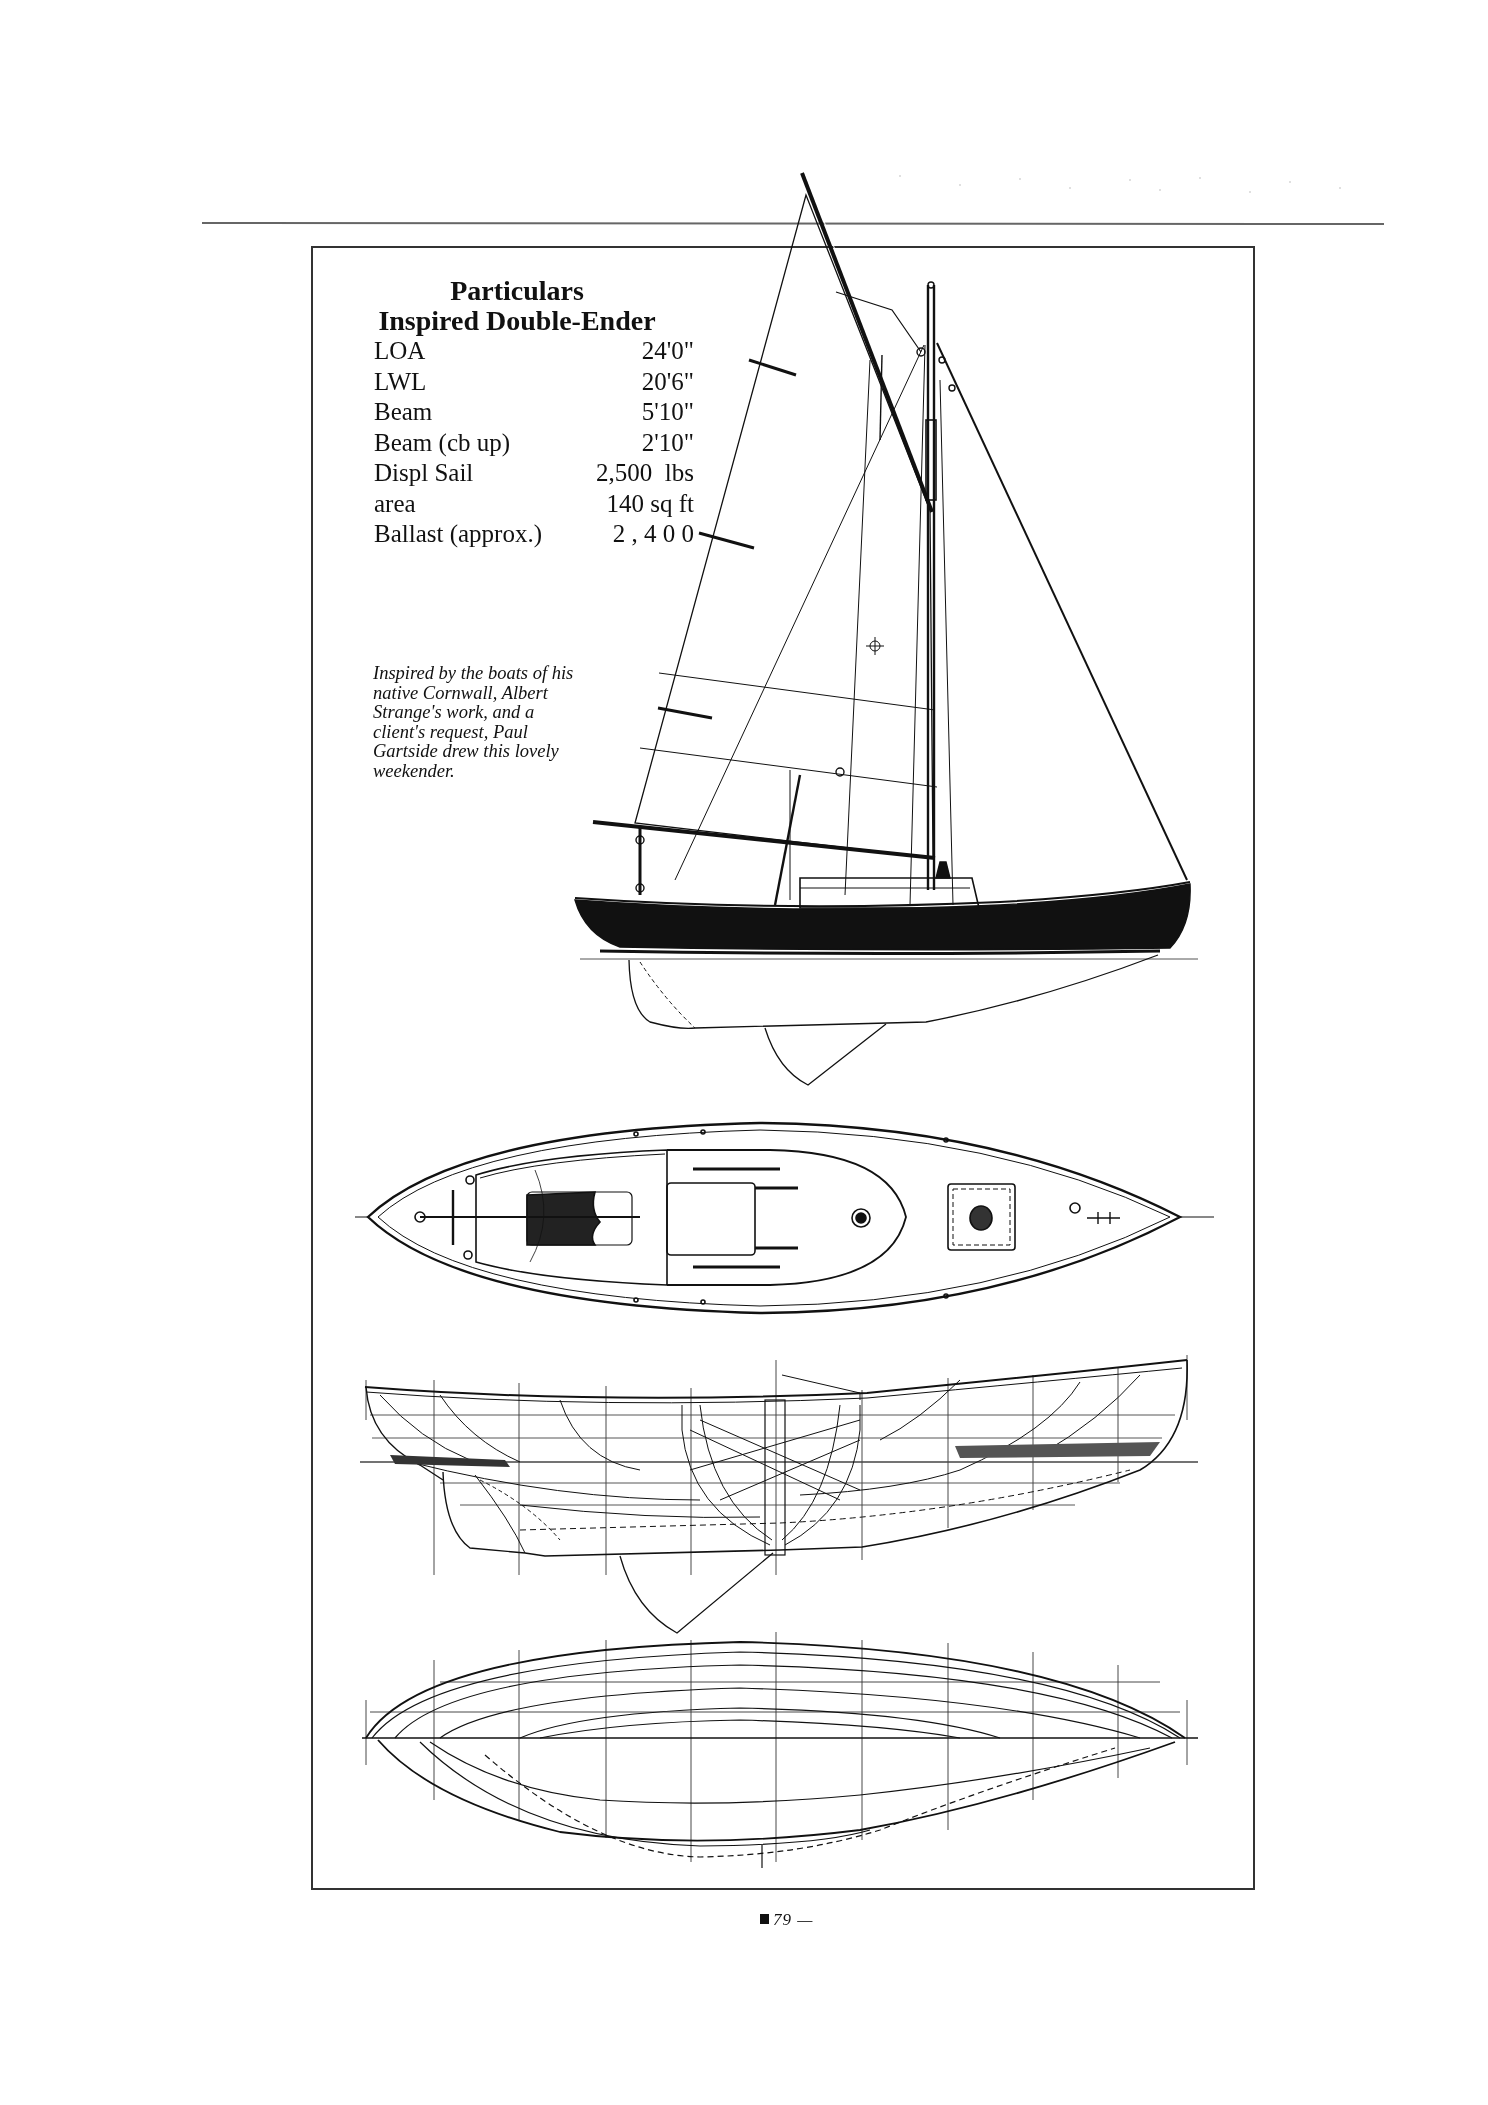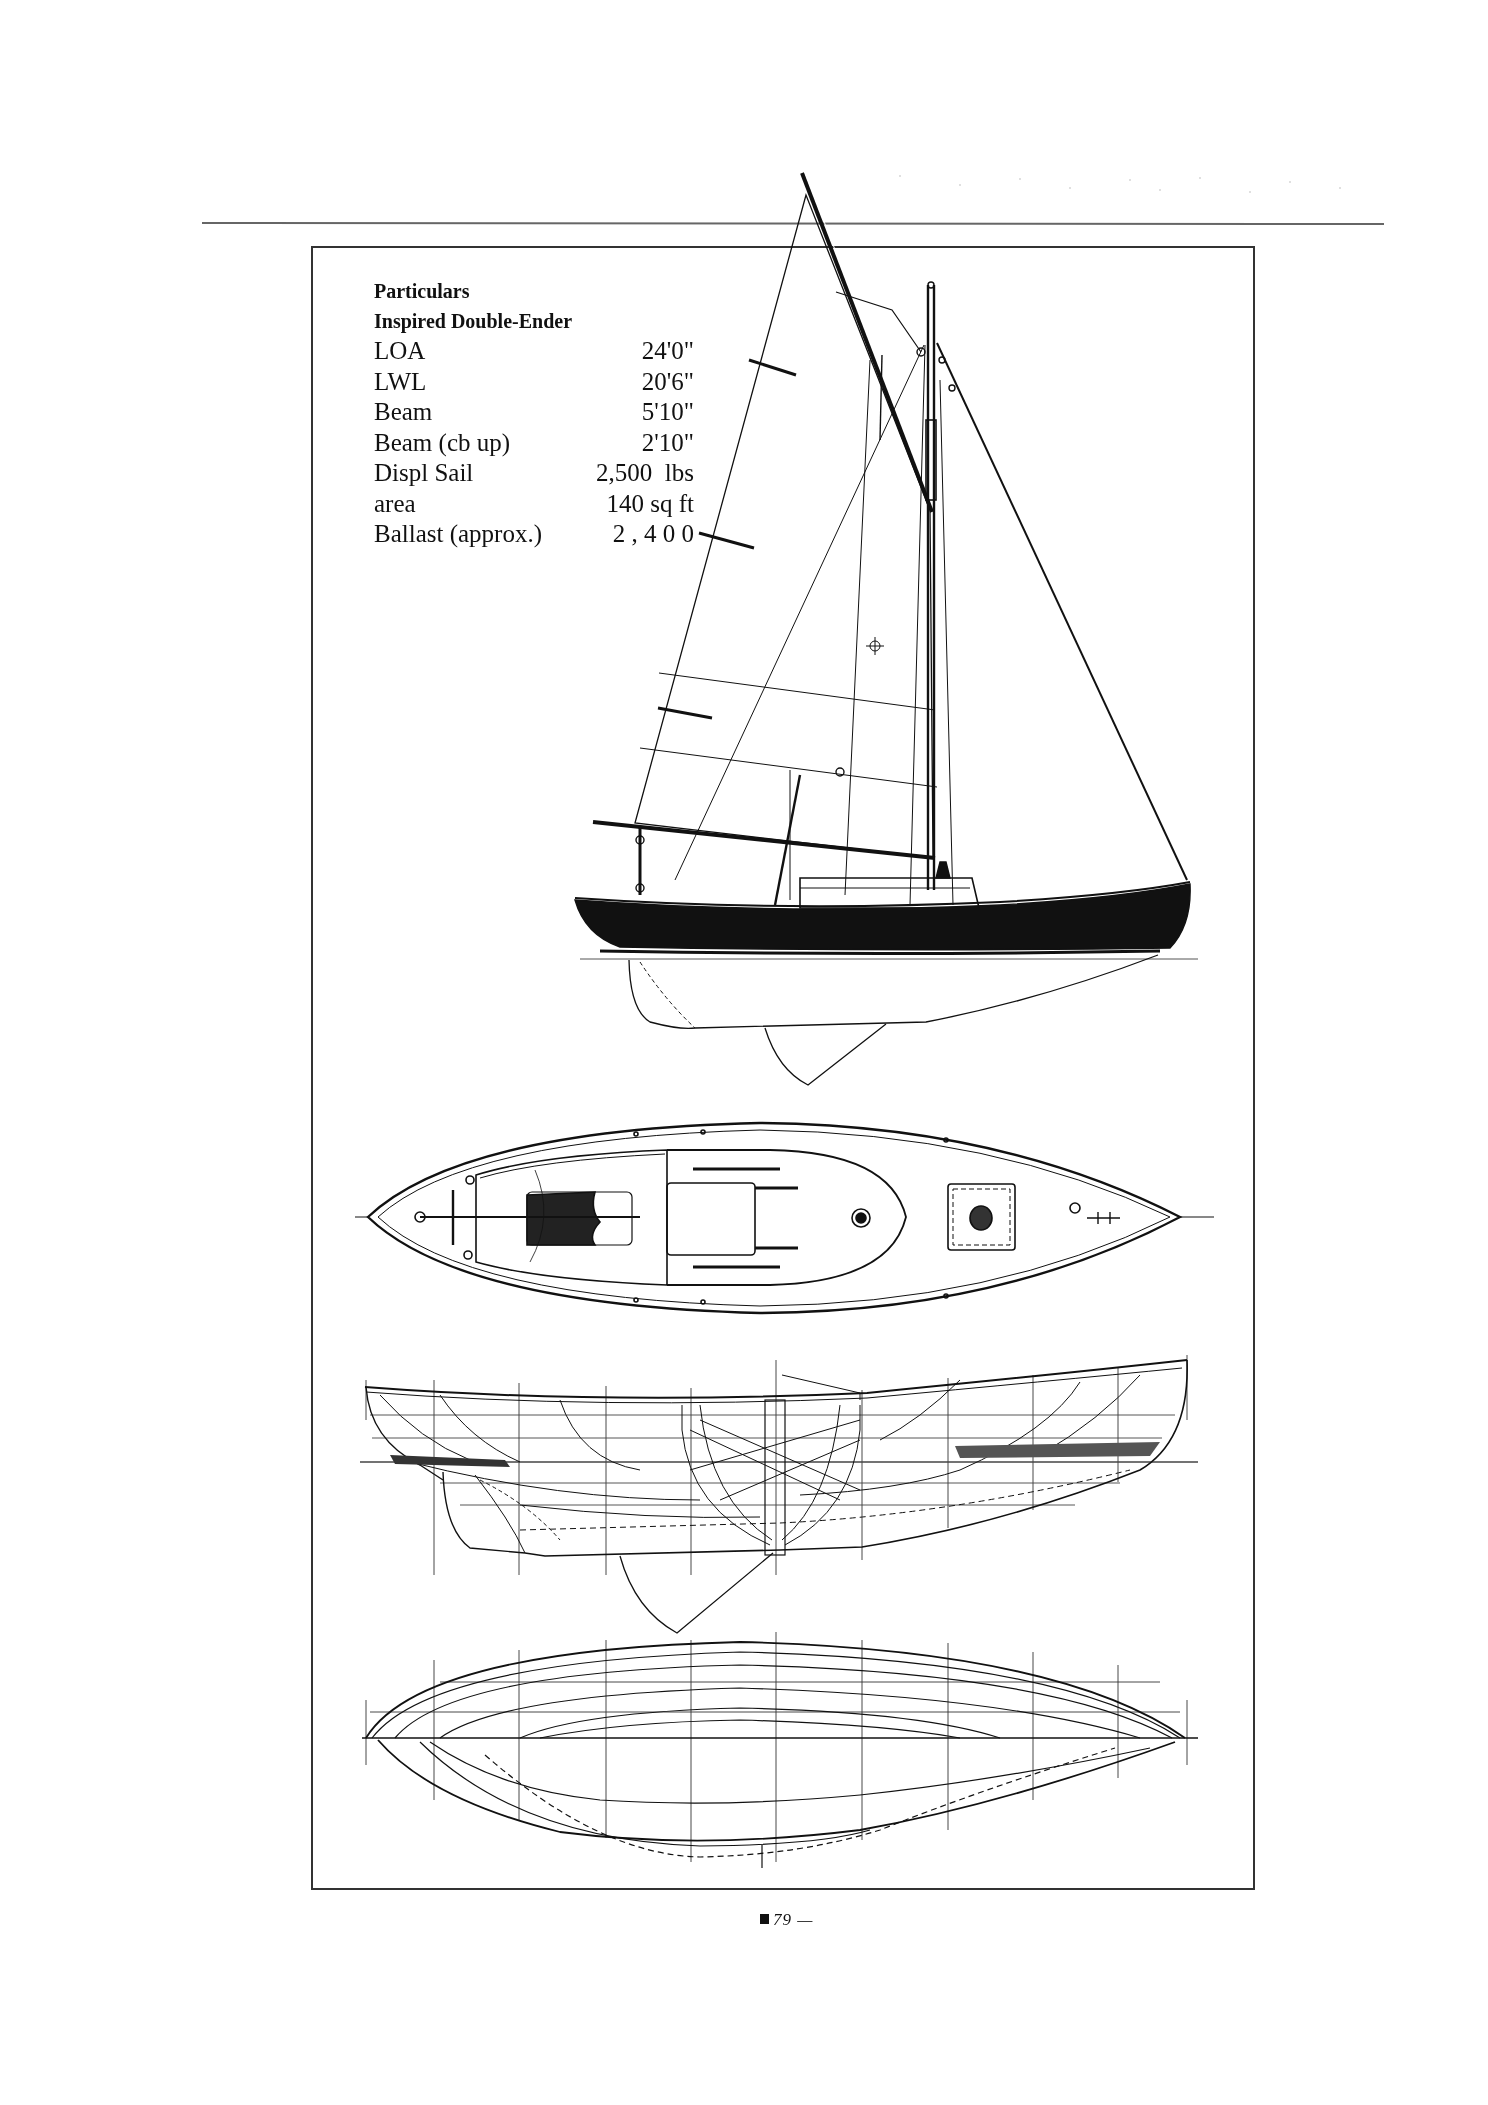--- a/index.html
+++ b/index.html
@@ -1,21 +1,21 @@
 <!DOCTYPE html>
 <html><head>
 <meta charset="utf-8">
 <style>
   html, body { margin: 0; padding: 0; background: #ffffff; }
   body { width: 1488px; height: 2105px; position: relative; overflow: hidden; }
   .page { position: absolute; left: 0; top: 0; width: 1488px; height: 2105px; background: #fff; }
   svg.drawing { position: absolute; left: 0; top: 0; width: 1488px; height: 2105px; }
   .serif { font-family: "Liberation Serif", "DejaVu Serif", serif; color: #111; }
   .specs { position: absolute; left: 374px; top: 276px; width: 320px; }
-  .specs .title { font-weight: bold; font-size: 20px; line-height: 30px; width: 286px; }
+  .specs .title { font-weight: bold; font-size: 28px; line-height: 30px; text-align: center; width: 286px; }
   .specs .row { display: flex; font-size: 25px; line-height: 30.5px; white-space: nowrap; justify-content: space-between; }
   .specs .row .k { width: 193px; }
   .caption { position: absolute; left: 373px; top: 664px; width: 240px; font-style: italic; font-size: 18.5px; line-height: 19.5px; }
   .caption span { display: block; white-space: nowrap; }
   .folio { position: absolute; left: 760px; top: 1908px; font-style: italic; font-size: 17px; line-height: 24px; white-space: nowrap; letter-spacing: 1px; }
   .folio .sq { display: inline-block; width: 9px; height: 10px; background: #111; margin-right: 4px; vertical-align: 1px; }
 </style>
 </head>
 <body>
 
@@ -277,18 +277,26 @@
     <div class="row">
         <span class="k">area</span>
         <span>140 sq ft</span>
       </div>
     <div class="row">
         <span style="">Ballast (approx.)</span>
         <span>2 , 4 0 0</span>
       </div>
   </div>
 
+  <div class="caption serif">
+    <span>Inspired by the boats of his</span>
+    <span>native Cornwall, Albert</span>
+    <span>Strange's work, and a</span>
+    <span>client's request, Paul</span>
+    <span>Gartside drew this lovely</span>
+    <span>weekender.</span>
+  </div>
 
   <div class="folio serif">
     <span class="sq"></span><span>79</span> <span>—</span>
   </div>
 
 </div>
 
 </body></html>

